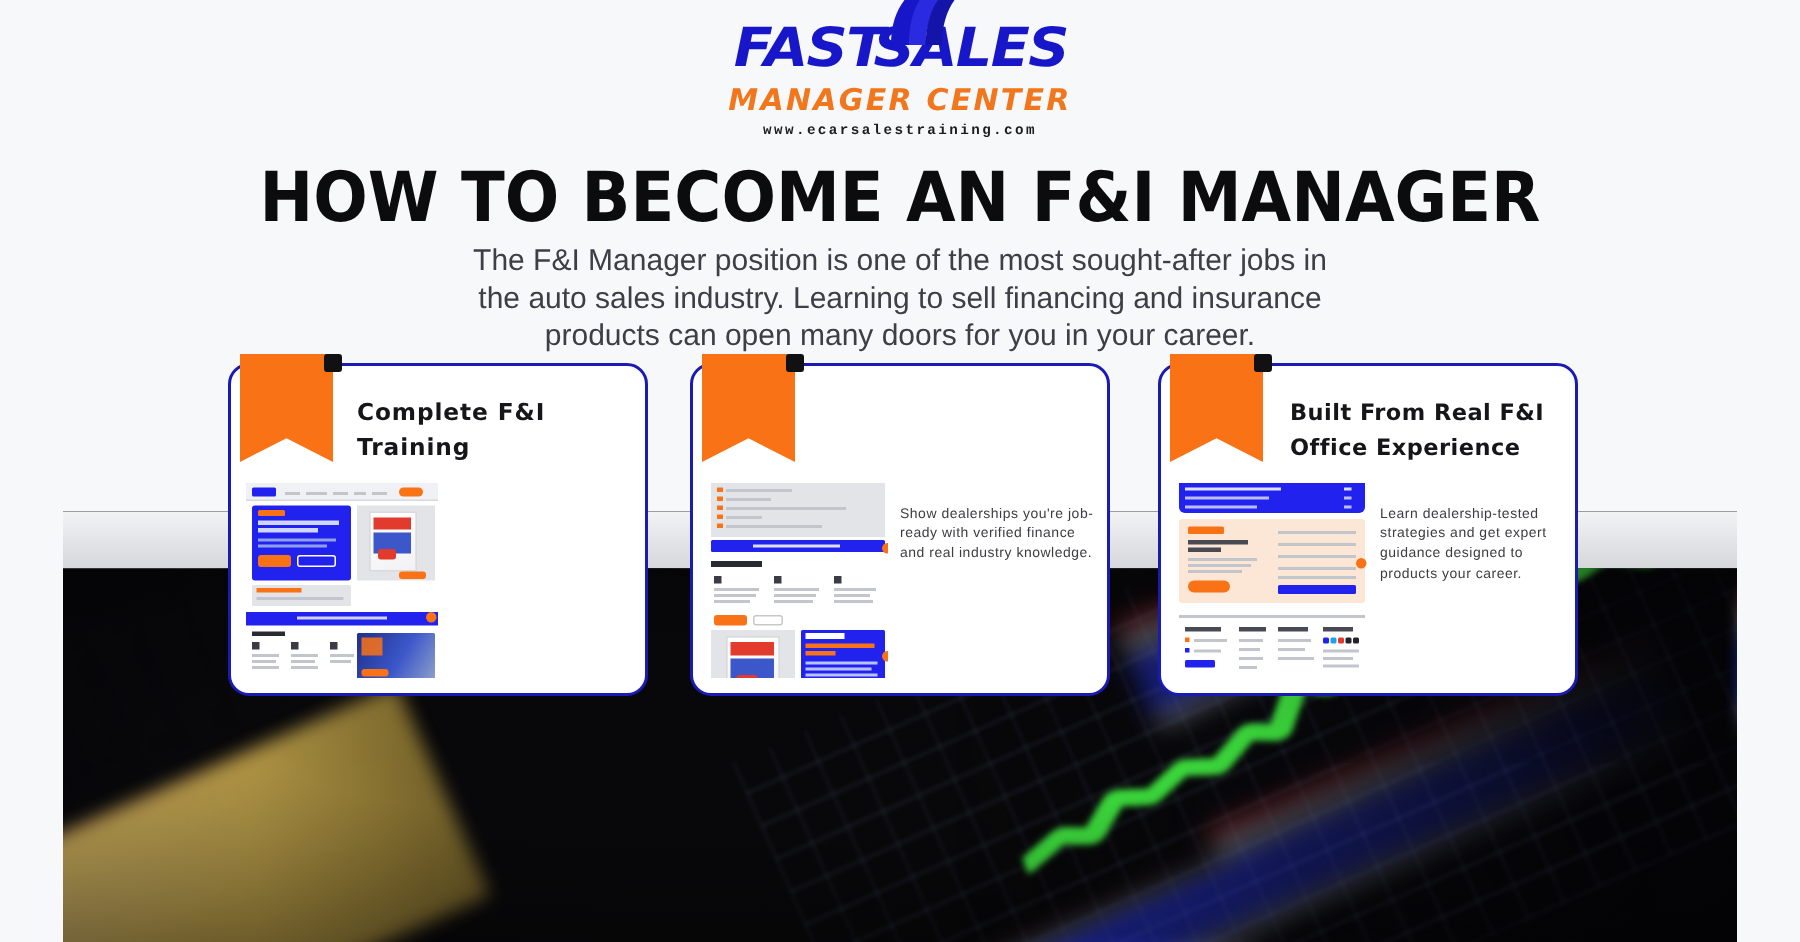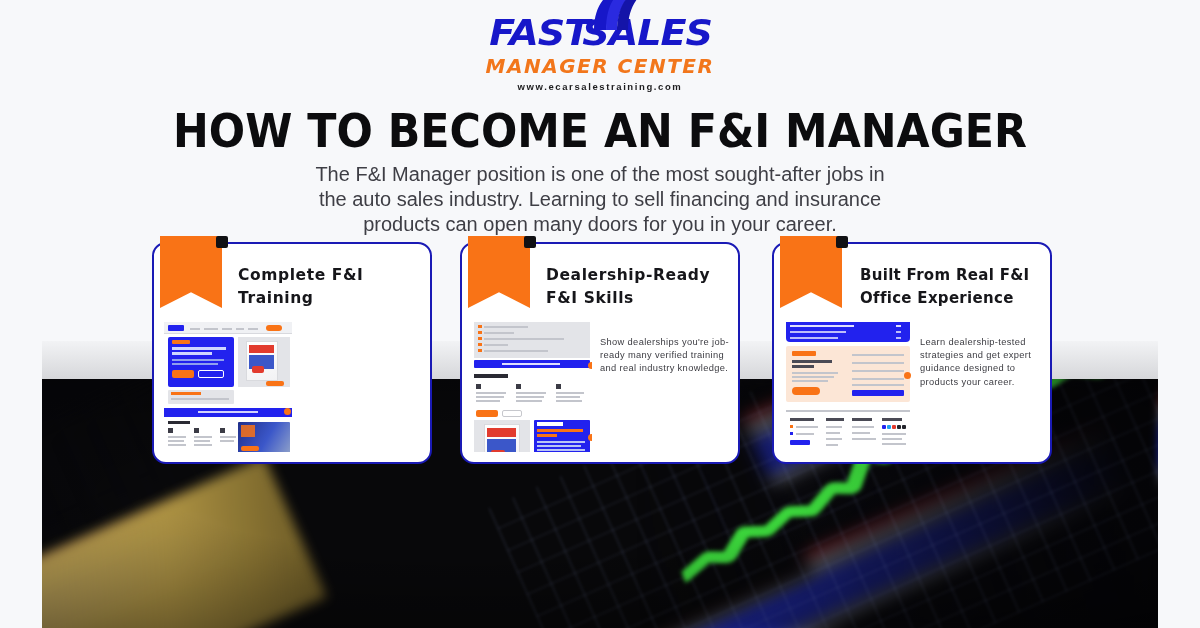--- a/index.html
+++ b/index.html
@@ -101,21 +101,21 @@
   .logo-swoosh svg { width: 100%; height: 100%; display: block; }
   .logo-sub {
     margin-top: 1px;
     font-family: "DejaVu Sans", sans-serif;
     font-weight: 700; font-style: italic;
     font-size: 20px; letter-spacing: 1.5px;
     color: #f2761b;
   }
   .logo-url {
     margin-top: 3px;
-    font-family: Liberation Sans, sans-serif;
+    font-family: Liberation Mono, monospace;
     font-weight: 700; font-size: 9.5px; letter-spacing: 1.6px;
     color: #1d1d1f;
   }
 
   .headline {
     position: absolute; left: 0; right: 0; top: 104px;
     text-align: center;
     font-family: "DejaVu Sans", sans-serif;
     font-weight: 700;
     font-size: 46px;
@@ -308,21 +308,20 @@
 
           <div class="dot" style="left:120px;top:86px;"></div>
 
         </div>
       </div>
     </div>
 
     <div class="card c2">
       <div class="ribbon"></div>
       <div class="ribbon-tab"></div>
-      <div class="card-title">Dealership-Ready F&amp;I Skills</div>
       <div class="card-body">
         <div class="thumb">
           <div class="mk mk-gray" style="left:2px;top:0;width:116px;height:36px;"></div>
           <div class="mk" style="left:6px;top:3px;width:4px;height:3px;background:#f97316;"></div>
           <div class="mk mk-line" style="left:12px;top:4px;width:44px;"></div>
           <div class="mk" style="left:6px;top:9px;width:4px;height:3px;background:#f97316;"></div>
           <div class="mk mk-line" style="left:12px;top:10px;width:30px;"></div>
           <div class="mk" style="left:6px;top:15px;width:4px;height:3px;background:#f97316;"></div>
           <div class="mk mk-line" style="left:12px;top:16px;width:80px;"></div>
           <div class="mk" style="left:6px;top:21px;width:4px;height:3px;background:#f97316;"></div>
@@ -356,21 +355,21 @@
           <div class="mk" style="left:65px;top:100px;width:26px;height:4px;background:#ffffff;"></div>
           <div class="mk" style="left:65px;top:107px;width:46px;height:3px;background:#f97316;"></div>
           <div class="mk" style="left:65px;top:112px;width:20px;height:3px;background:#f97316;"></div>
           <div class="mk" style="left:65px;top:119px;width:48px;height:2px;background:#b8c3f5;"></div>
           <div class="mk" style="left:65px;top:123px;width:44px;height:2px;background:#b8c3f5;"></div>
           <div class="mk" style="left:65px;top:127px;width:48px;height:2px;background:#b8c3f5;"></div>
 
           <div class="dot" style="left:116px;top:40px;"></div>
           <div class="dot" style="left:116px;top:112px;"></div>
         </div>
-        <div class="card-text">Show dealerships you're job-ready many verified training and real industry knowledge.</div>
+        <div class="card-text">Show dealerships you're job-ready with verified finance and real industry knowledge.</div>
       </div>
     </div>
 
     <div class="card c3">
       <div class="ribbon"></div>
       <div class="ribbon-tab"></div>
       <div class="card-title">Built From Real F&amp;I Office Experience</div>
       <div class="card-body">
         <div class="thumb">
           <div class="mk mk-bar" style="left:2px;top:0;width:124px;height:20px;border-radius:0 0 4px 4px;"></div>

